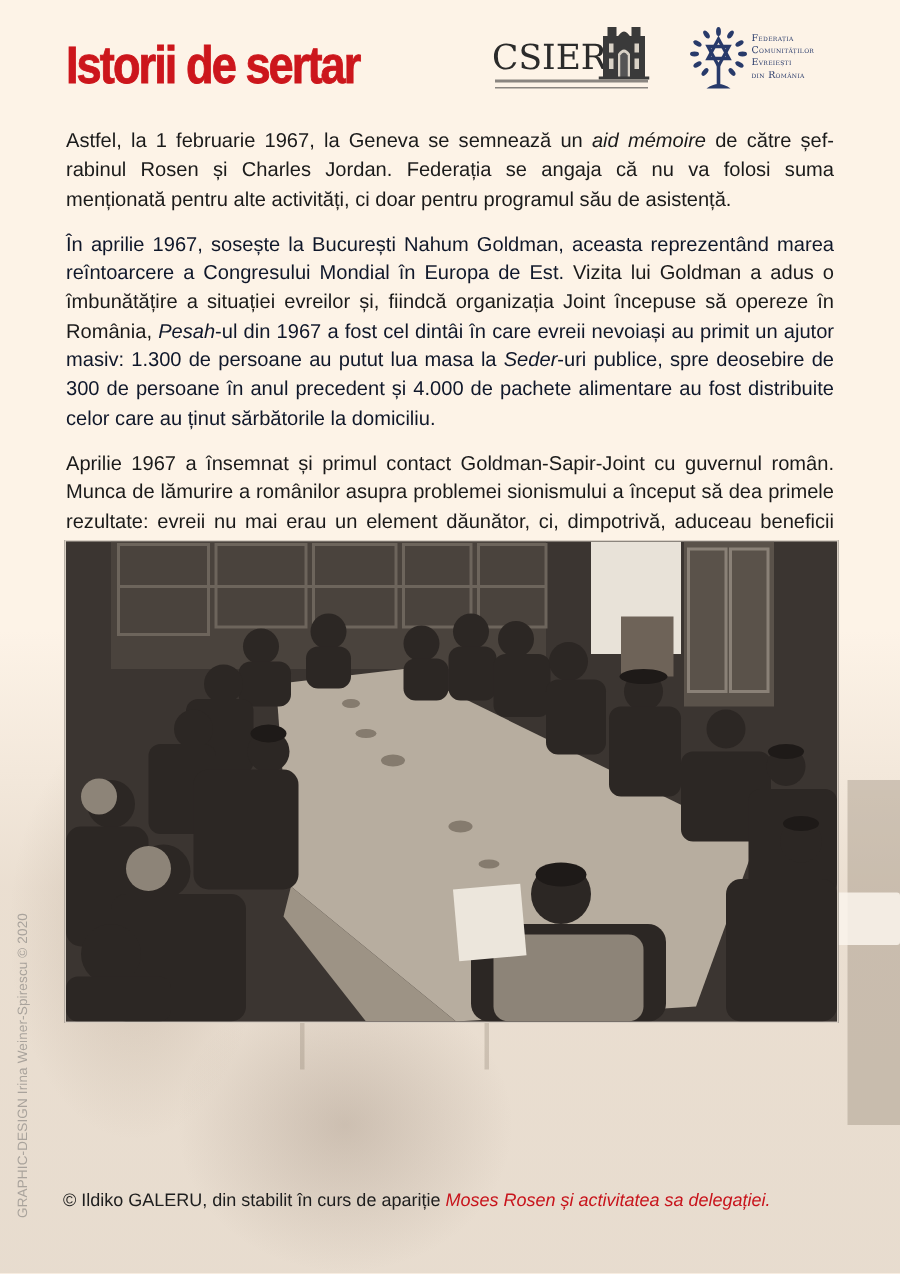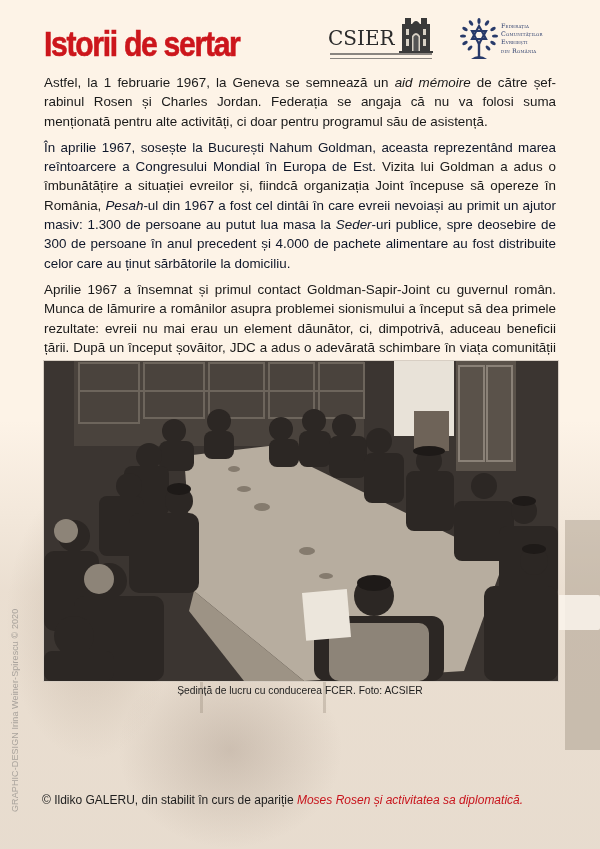--- a/index.html
+++ b/index.html
@@ -37,21 +37,21 @@
     font-size: 35px; color: #cc161c; letter-spacing: -1.5px;
     transform: scaleX(0.86); transform-origin: left top;
     -webkit-text-stroke: 0.6px #cc161c;
   }
 
   .logo-csier {
     position: absolute; left: 326px; top: 14px; width: 110px; height: 50px;
   }
   .logo-csier .csier-text {
     position: absolute; left: 2px; top: 12px;
-    font-family: "DejaVu Serif", serif; font-size: 20px; color: #2b2b2b; letter-spacing: 0px;
+    font-family: "DejaVu Serif", serif; font-size: 23px; color: #2b2b2b; letter-spacing: 0px;
   }
   .logo-csier .lines {
     position: absolute; left: 4px; top: 39px; width: 102px;
   }
   .logo-csier .lines div {
     height: 1.5px; background: #8a8580; margin-bottom: 3px;
   }
   .logo-csier svg { position: absolute; left: 73px; top: 0; }
 
   .logo-fcer { position: absolute; left: 459px; top: 18px; width: 130px; height: 44px; }
@@ -59,21 +59,21 @@
   .logo-fcer .fcer-text {
     position: absolute; left: 42px; top: 4px;
     font-family: "DejaVu Serif", serif; font-size: 6.3px; line-height: 8.2px;
     color: #283a6a; font-variant: small-caps; letter-spacing: 0.2px;
   }
 
   .content {
     position: absolute; left: 44px; top: 73px; width: 512px;
     font-size: 13.4px; line-height: 19.3px; text-align: justify;
   }
-  .content p { margin: 0 0 7px 0; }
+  .content p { margin: 11px 0 7px 0; }
   .red { color: #0f172a; }
 
   .photo-wrap {
     position: absolute; left: 43px; top: 360px; width: 514px; height: 320px;
     background: #3a3430;
     border: 1px solid #d8cfc4;
     overflow: hidden;
   }
   .photo-wrap svg { display: block; }
 
@@ -237,20 +237,19 @@
       <ellipse cx="135" cy="128" rx="12" ry="6"></ellipse>
       <ellipse cx="385" cy="90" rx="16" ry="5"></ellipse>
       <ellipse cx="480" cy="140" rx="12" ry="5"></ellipse>
       <ellipse cx="490" cy="188" rx="12" ry="5"></ellipse>
     </g>
     <rect x="260" y="230" width="45" height="48" fill="#ece6dc" transform="rotate(-5 282 254)"></rect>
   </svg>
 </div>
 
 <div class="caption">
-  <div>Ședință de lucru cu conducerea FCER. Foto: ACSIER</div>
 </div>
 
 <div class="vertical-credit">GRAPHIC-DESIGN Irina Weiner-Spirescu © 2020</div>
 
 <div class="footer">
-  <span>© Ildiko GALERU, din stabilit în curs de apariție </span><span class="italic-red">Moses Rosen și activitatea sa diplomatică.</span>
+  <span>© Ildiko GALERU, din stabilit în curs de apariție </span><span class="italic-red">Moses Rosen și activitatea sa delegației.</span>
 </div>
 
 </body></html>

